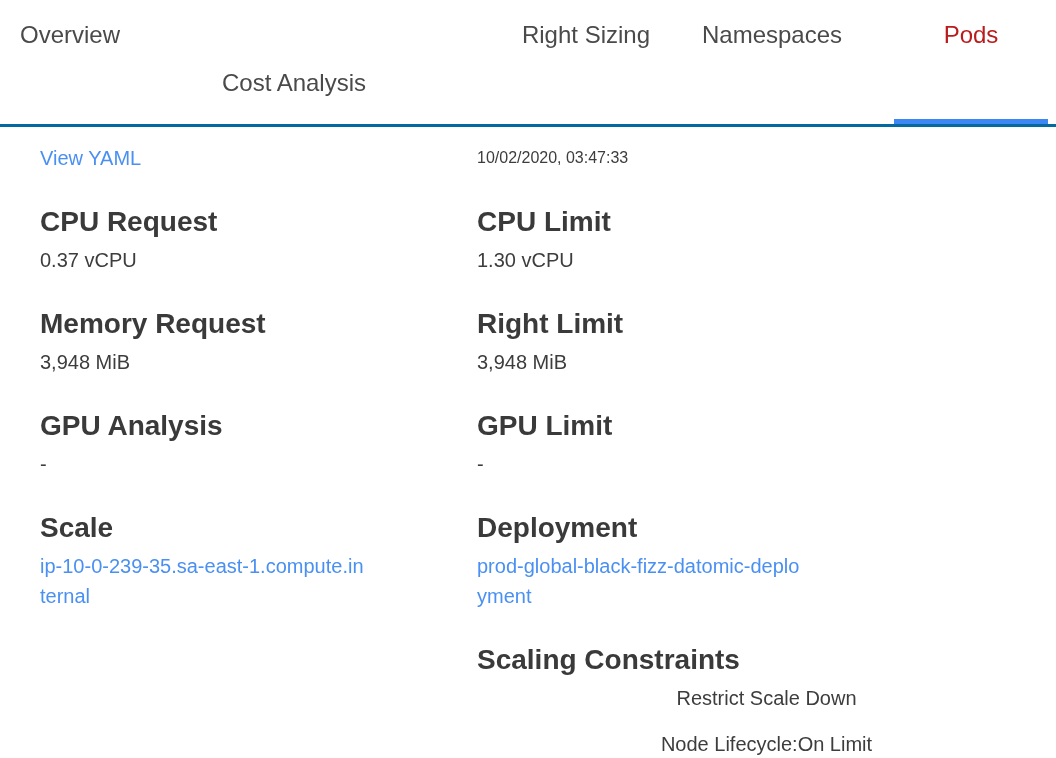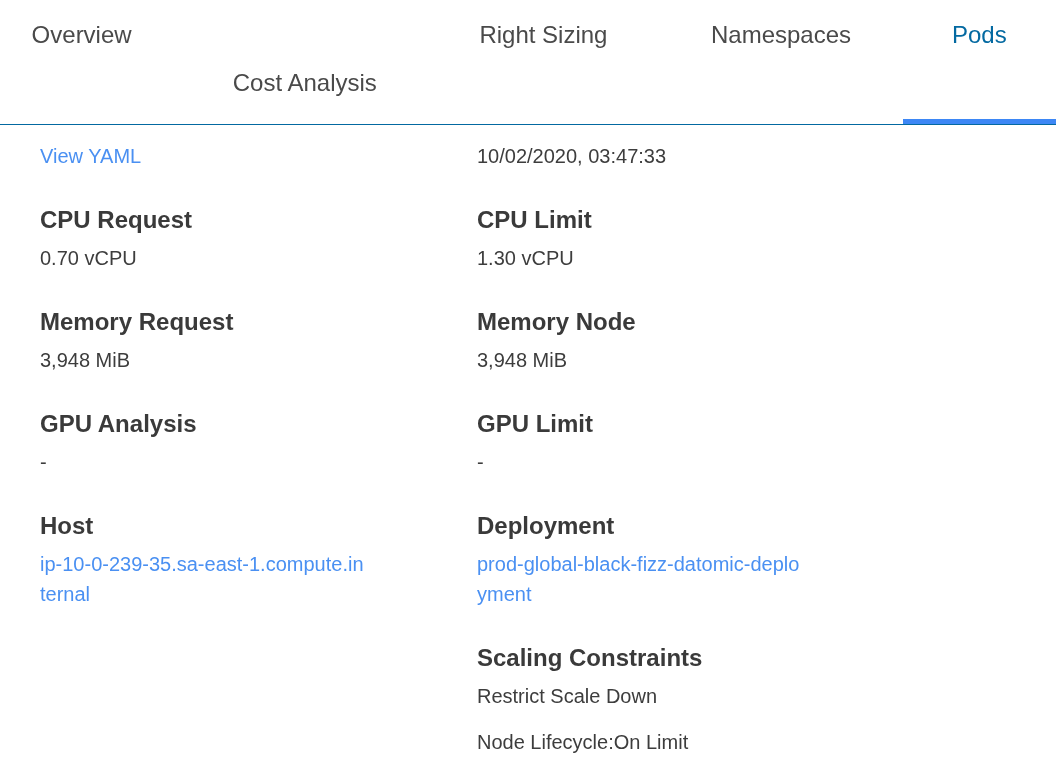--- a/index.html
+++ b/index.html
@@ -6,45 +6,44 @@
   html, body {
     width: 1056px; height: 758px;
     background: #ffffff;
     font-family: "Liberation Sans", "DejaVu Sans", sans-serif;
     overflow: hidden;
   }
 
   
   .tabbar {
     width: 100%;
-    border-bottom: 1px solid #0369a1;
+    border-bottom: 3px solid #0369a1;
     overflow: hidden;
-    padding-left: 12px;
   }
   .tabs {
     display: flex;
     margin-left: -31px; 
   }
   .tab {
     position: relative;
     font-size: 24px;
     line-height: 26px;
     font-weight: 500;
     color: #4a4a4a;
     text-align: center;
     padding: 22px 0 28px 0;
     cursor: pointer;
     white-space: nowrap;
   }
   .tab:nth-child(1) { width: 202px; }
   .tab:nth-child(2) { width: 246px; margin-top: 48px; }
-  .tab:nth-child(3) { width: 233px; }
+  .tab:nth-child(3) { width: 233px; text-align: right; }
   .tab:nth-child(4) { width: 244px; }
   .tab:nth-child(5) { width: 154px; }
-  .tab.active { color: #0369a1; }
+  .tab.active { color: #b91c1c; }
   .tab.active::after {
     content: "";
     position: absolute;
     left: 0; right: 0; bottom: 0;
     height: 5px;
     background: #3d87f5;
   }
 
   
   .content {
@@ -64,45 +63,46 @@
     cursor: pointer;
     text-decoration: none;
     display: inline-block;
   }
   .value-link {
     max-width: 326px;
     word-break: break-all;
   }
   .timestamp {
     color: #3d3d3d;
-    font-size: 20px;
+    font-size: 16px;
     line-height: 30px;
   }
 
   .field-label {
-    font-size: 24px;
+    font-size: 28px;
     line-height: 30px;
     font-weight: 600;
     color: #3a3a3a;
     margin-bottom: 8px;
   }
   .field-value {
     font-size: 20px;
     line-height: 30px;
     font-weight: 400;
     color: #3d3d3d;
   }
 
   .constraints { margin-top: 0; }
   .constraints .field-label { }
   .constraint-item {
     font-size: 20px;
     line-height: 30px;
     color: #3d3d3d;
     margin-bottom: 16px;
+    text-align: center;
   }
 </style>
 </head>
 <body>
 
 <header class="tabbar">
   <nav class="tabs">
     <div class="tab">Overview</div>
     <div class="tab">Cost Analysis</div>
     <div class="tab">Right Sizing</div>
@@ -118,53 +118,53 @@
       <a class="link">View YAML</a>
     </div>
     <div class="cell">
       <span class="timestamp">10/02/2020, 03:47:33</span>
     </div>
   </div>
 
   <div class="row">
     <div class="cell">
       <div class="field-label">CPU Request</div>
-      <div class="field-value">0.70 vCPU</div>
+      <div class="field-value">0.37 vCPU</div>
     </div>
     <div class="cell">
       <div class="field-label">CPU Limit</div>
       <div class="field-value">1.30 vCPU</div>
     </div>
   </div>
 
   <div class="row">
     <div class="cell">
       <div class="field-label">Memory Request</div>
       <div class="field-value">3,948 MiB</div>
     </div>
     <div class="cell">
-      <div class="field-label">Memory Node</div>
+      <div class="field-label">Right Limit</div>
       <div class="field-value">3,948 MiB</div>
     </div>
   </div>
 
   <div class="row">
     <div class="cell">
       <div class="field-label">GPU Analysis</div>
       <div class="field-value">-</div>
     </div>
     <div class="cell">
       <div class="field-label">GPU Limit</div>
       <div class="field-value">-</div>
     </div>
   </div>
 
   <div class="row">
     <div class="cell">
-      <div class="field-label">Host</div>
+      <div class="field-label">Scale</div>
       <a class="link value-link">ip-10-0-239-35.sa-east-1.compute.internal</a>
     </div>
     <div class="cell">
       <div class="field-label">Deployment</div>
       <a class="link value-link">prod-global-black-fizz-datomic-deployment</a>
     </div>
   </div>
 
   <div class="row">
     <div class="cell"></div>

